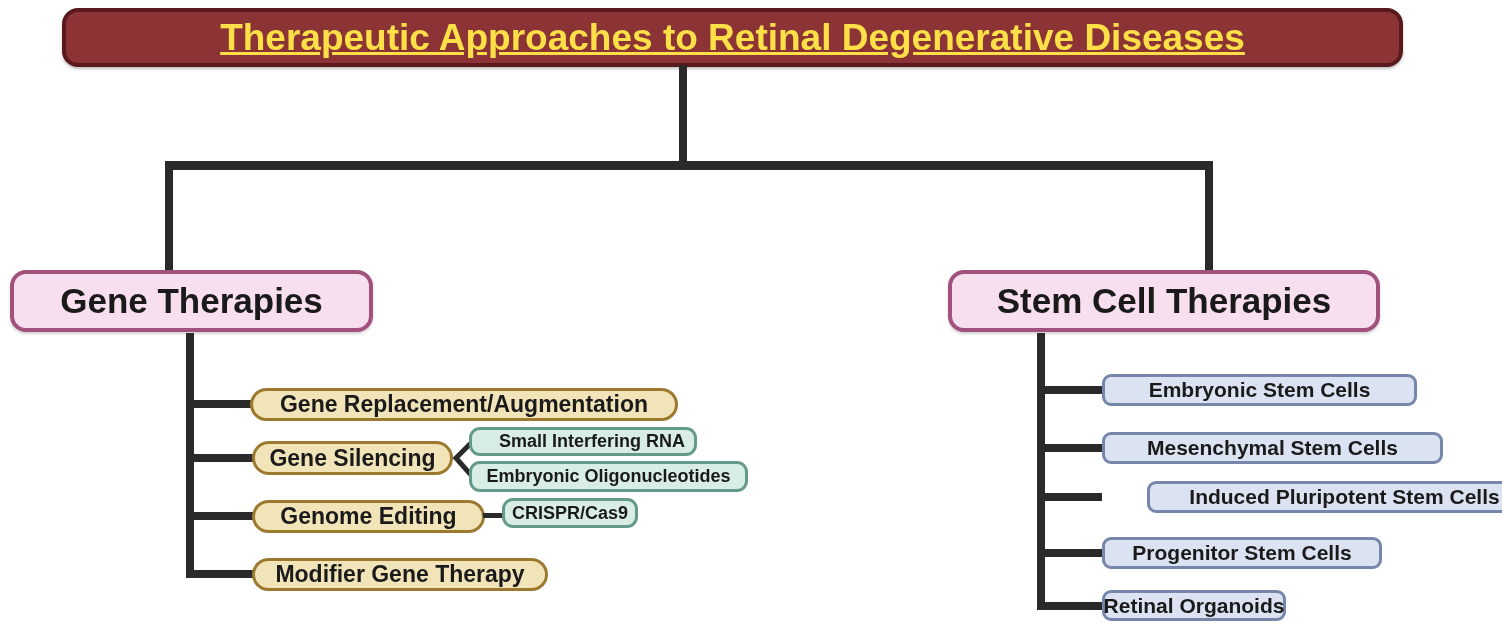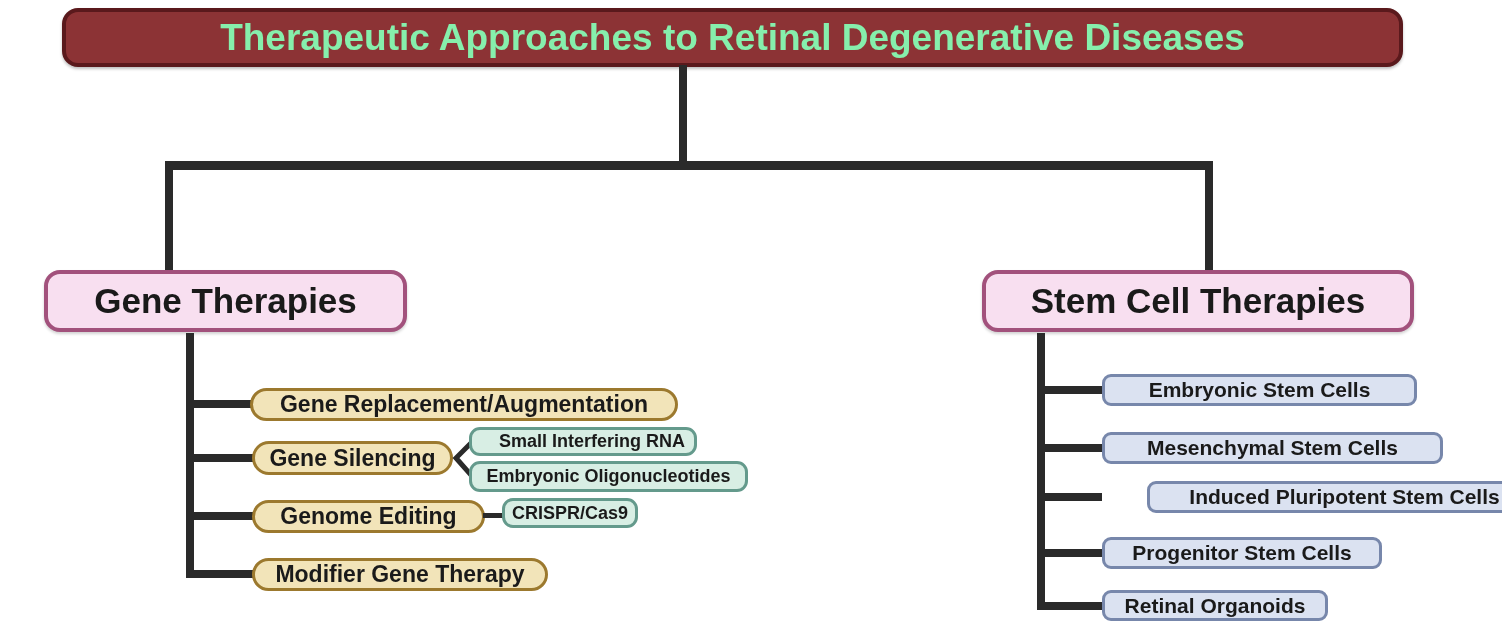--- a/index.html
+++ b/index.html
@@ -16,32 +16,32 @@
     box-sizing:border-box;
     font-weight:bold;
     color:#1a1a1a;
     white-space:nowrap;
   }
   .title-box{
     left:62px;top:8px;width:1341px;height:59px;
     background:var(--title-bg,#8c3335);
     border:4px solid var(--title-border,#5a191c);
     border-radius:16px;
-    color:#86efac;
+    color:#fde047;
     font-size:37px;
     box-shadow:0 2px 3px rgba(0,0,0,.25);
+    text-decoration:underline;
   }
   .header-box{
     background:var(--header-bg,#f8dff0);
     border:4px solid var(--header-border,#a2517c);
     border-radius:16px;
     font-size:35px;
     height:62px;
     box-shadow:0 2px 3px rgba(0,0,0,.18);
-    margin-left:34px;
   }
   .gene-item{
     background:var(--gene-item-bg,#f2e4b9);
     border:3px solid var(--gene-item-border,#9c792e);
     border-radius:17px;
     font-size:23px;
   }
   .sub-item{
     background:var(--sub-item-bg,#d8eee4);
     border:3px solid var(--sub-item-border,#649a8c);
@@ -128,17 +128,17 @@
   </div>
   <div class="node stem-item" style="left:1102px;top:432px;width:341px;height:32px;">
     <span>Mesenchymal Stem Cells</span>
   </div>
   <div class="node stem-item" style="left:1102px;top:481px;width:395px;height:32px;margin-left:45px;">
     <span>Induced Pluripotent Stem Cells</span>
   </div>
   <div class="node stem-item" style="left:1102px;top:537px;width:280px;height:32px;">
     <span>Progenitor Stem Cells</span>
   </div>
-  <div class="node stem-item" style="left:1102px;top:590px;width:226px;height:31px;">
+  <div class="node stem-item" style="left:1102px;top:590px;width:184px;height:31px;">
     <span>Retinal Organoids</span>
   </div>
 
 </div>
 
 </body></html>

